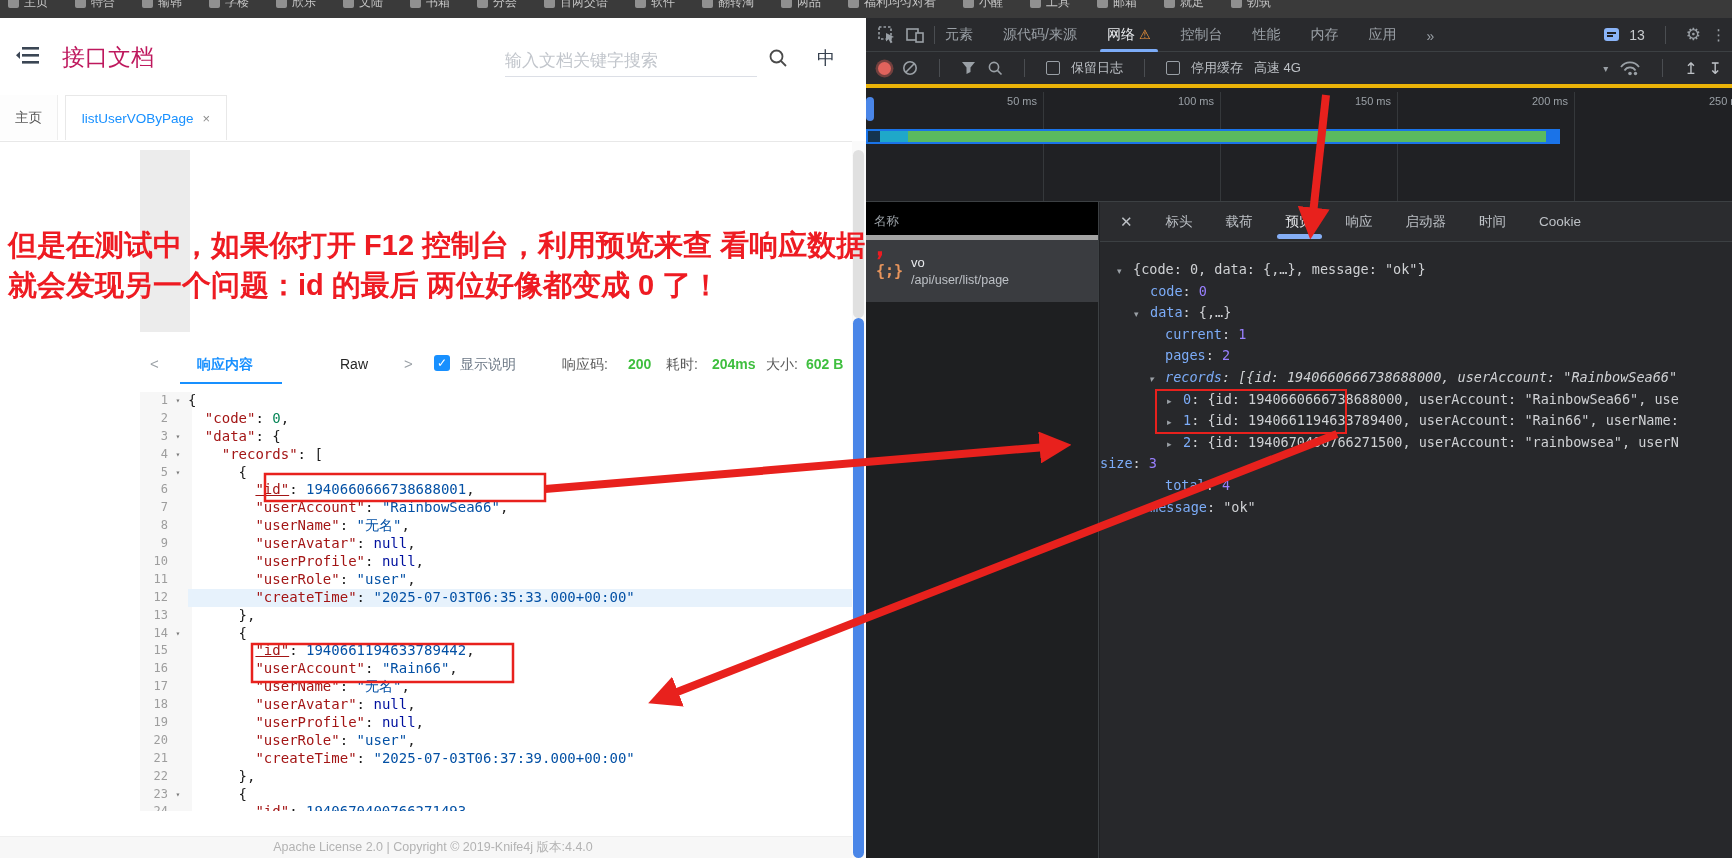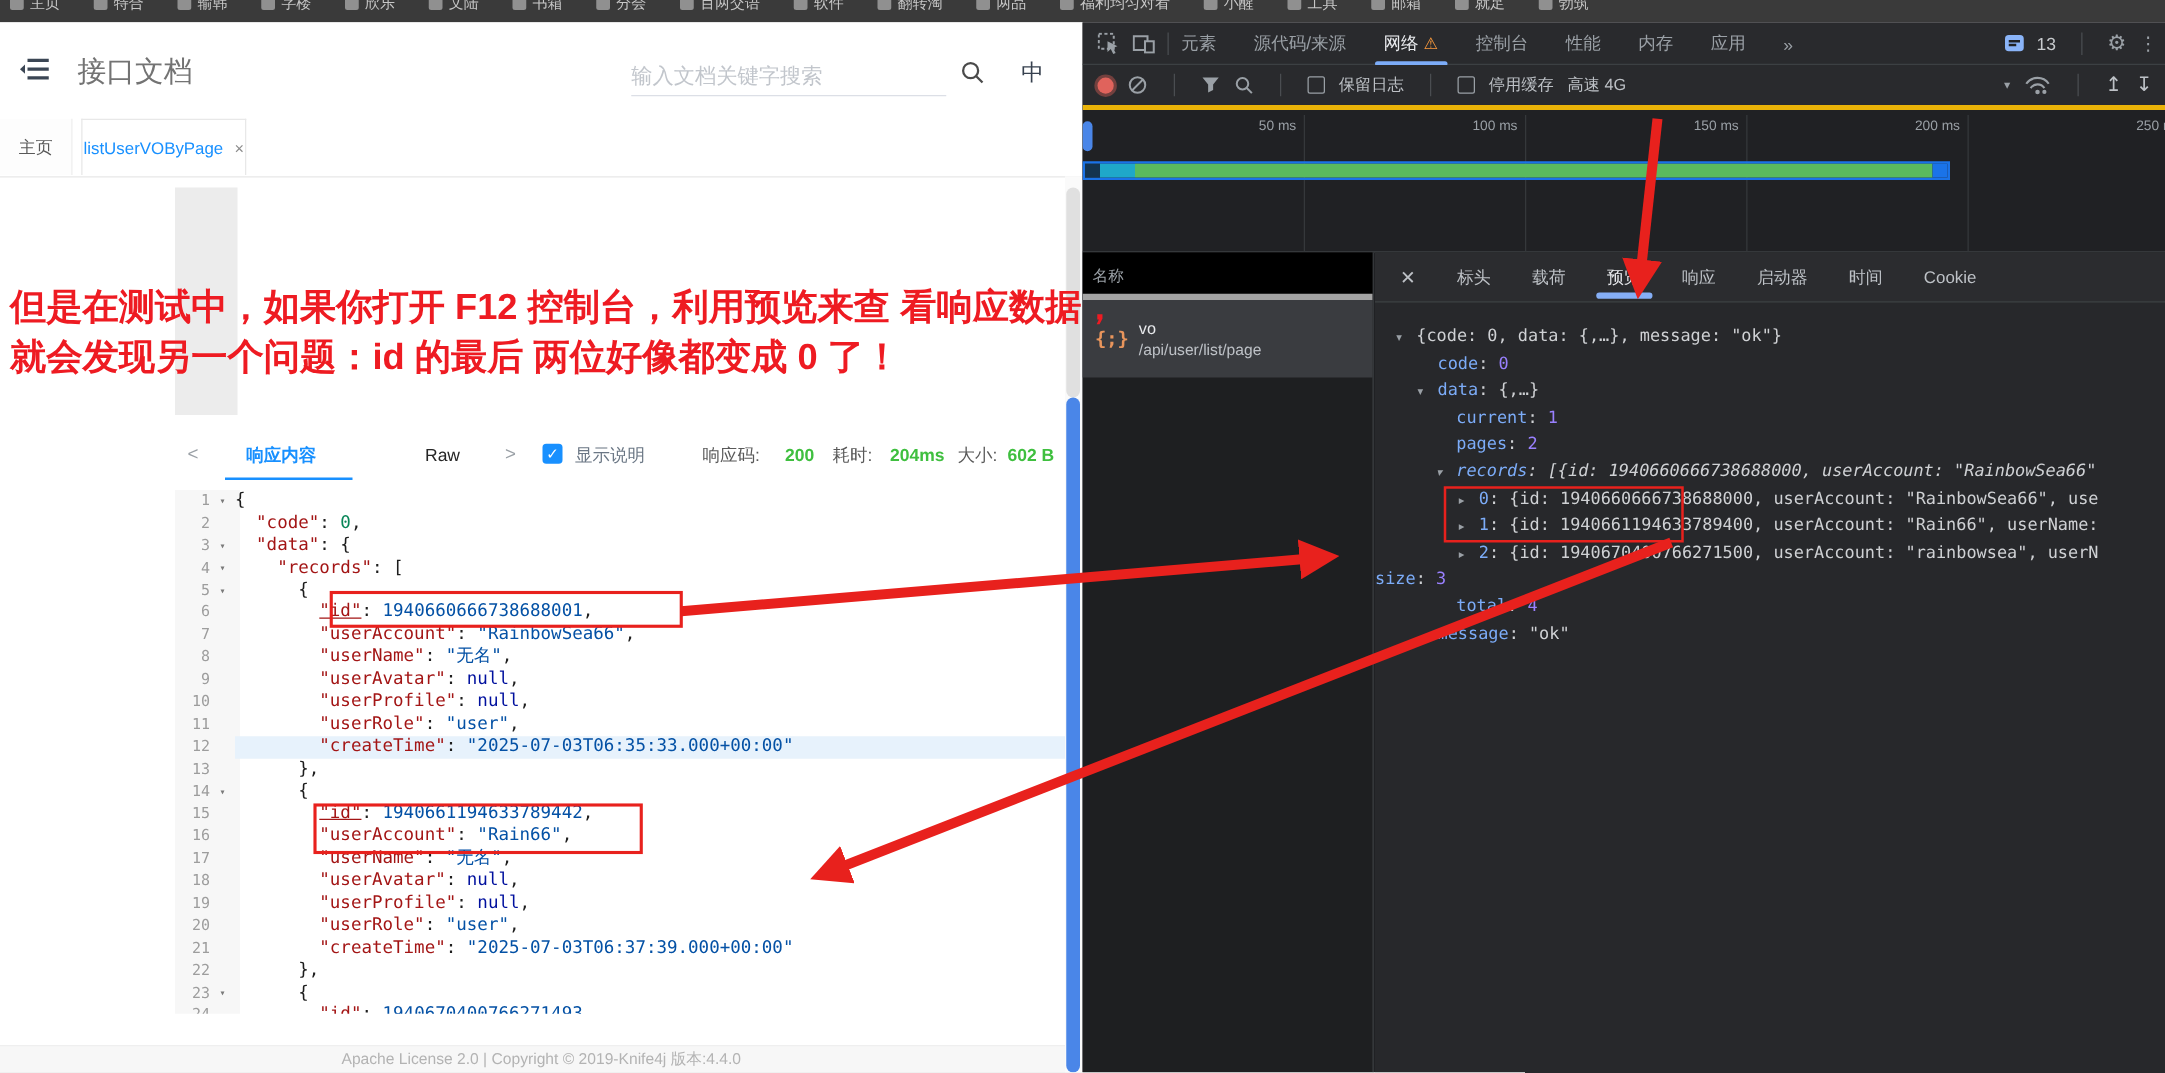--- a/index.html
+++ b/index.html
@@ -6,28 +6,28 @@
   #root{position:relative;width:1732px;height:858px;background:#fff;overflow:hidden;
         font-family:"Liberation Sans",sans-serif;}
   
   .bmbar{position:absolute;left:0;top:0;width:1732px;height:18px;background:#3a3a3a;overflow:hidden;}
   .bmrow{display:flex;gap:27px;padding-left:8px;margin-top:-6px;align-items:center;}
   .bm{display:flex;align-items:center;gap:5px;color:#c7c7c7;font-size:12px;white-space:nowrap;}
   .bmico{width:11px;height:11px;background:#909090;border-radius:2px;flex:none;}
   
   .kpane{position:absolute;left:0;top:18px;width:866px;height:840px;background:#fff;}
   .khead{position:absolute;left:0;top:0;width:866px;height:77px;background:#fff;}
-  .ktitle{position:absolute;left:62px;top:24px;font-size:23px;color:#737373;}
+  .ktitle{position:absolute;left:62px;top:24px;font-size:23px;color:#be185d;}
   .ksearch{position:absolute;left:505px;top:28px;width:252px;border-bottom:1px solid #dcdfe6;height:30px;}
   .ksearch span{font-size:17px;color:#c2c6cc;line-height:30px;}
   .klang{position:absolute;left:817px;top:28px;font-size:18px;color:#37414f;}
   .ktabs{position:absolute;left:0;top:77px;width:866px;height:46px;border-bottom:1px solid #e8e8e8;background:#fff;}
   .ktab-home{position:absolute;left:0;top:0;width:57px;height:45px;line-height:45px;text-align:center;
              font-size:13.5px;color:#595959;background:#fdfdfd;border-right:1px solid #eee;}
-  .ktab-act{position:absolute;left:65px;top:0;width:132px;height:45px;background:#fff;
+  .ktab-act{position:absolute;left:65px;top:0;width:162px;height:45px;background:#fff;
             border:1px solid #e8e8e8;border-bottom:none;box-sizing:border-box;
             display:flex;align-items:center;justify-content:center;gap:9px;
             color:#1890ff;font-size:13.5px;}
   .ktab-act .x{color:#8c8c8c;font-size:13px;}
   .gstrip{position:absolute;left:140px;top:132px;width:50px;height:182px;background:#ececec;}
   
   .rtb{position:absolute;left:0;top:334px;width:866px;height:26px;font-size:14px;color:#595959;}
   .rtb .it{position:absolute;top:0;height:24px;line-height:24px;white-space:nowrap;}
   .chev{color:#9aa0a6;font-size:15px;}
   .rtab{color:#1890ff;font-weight:bold;}

